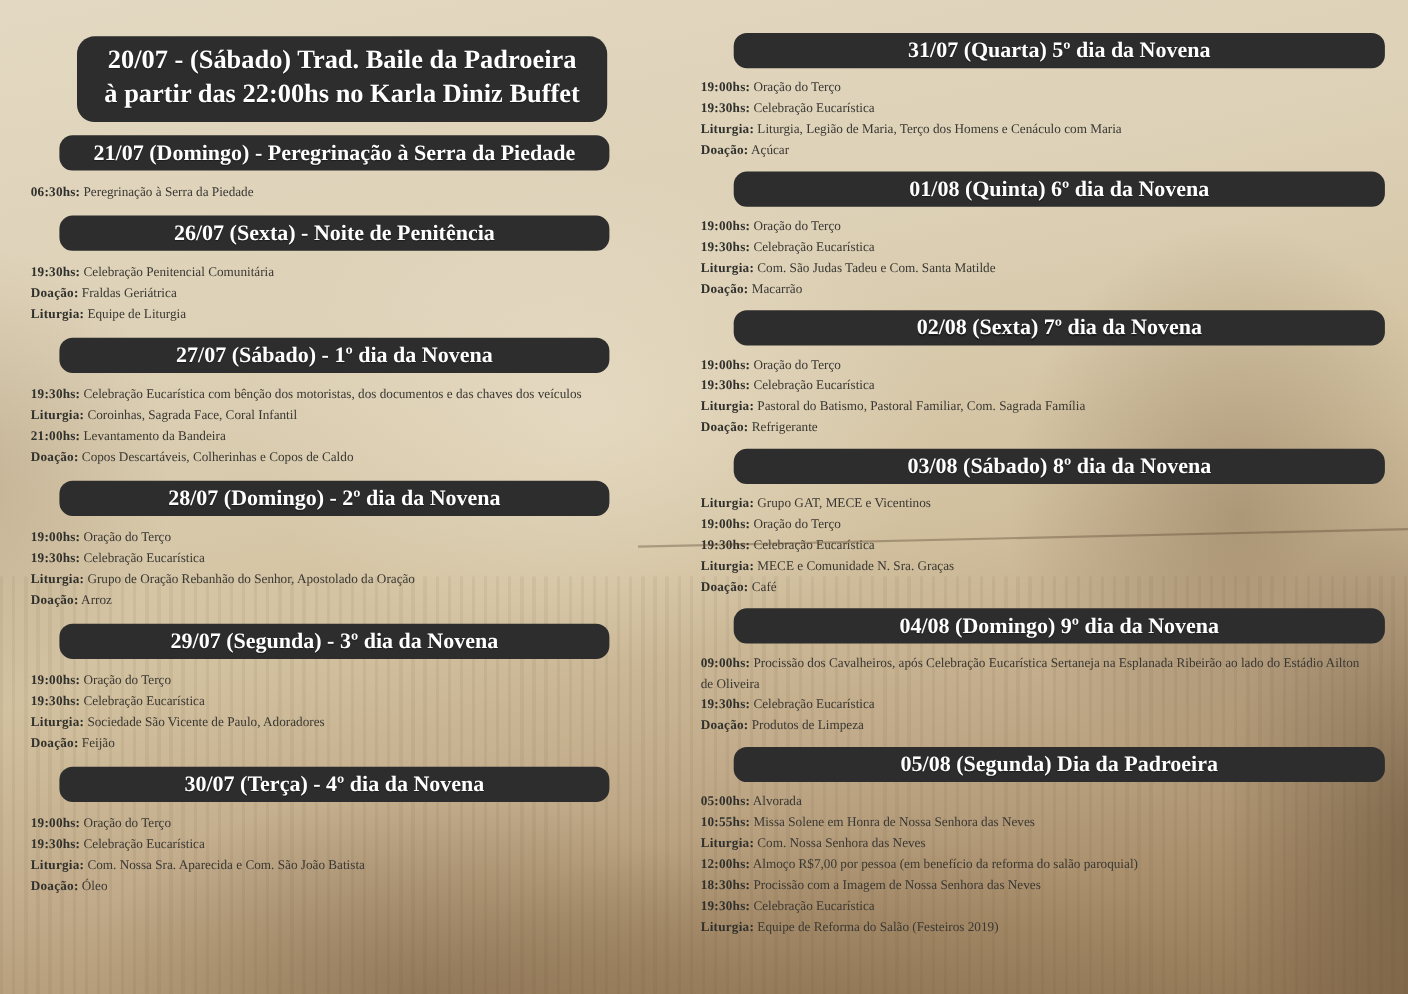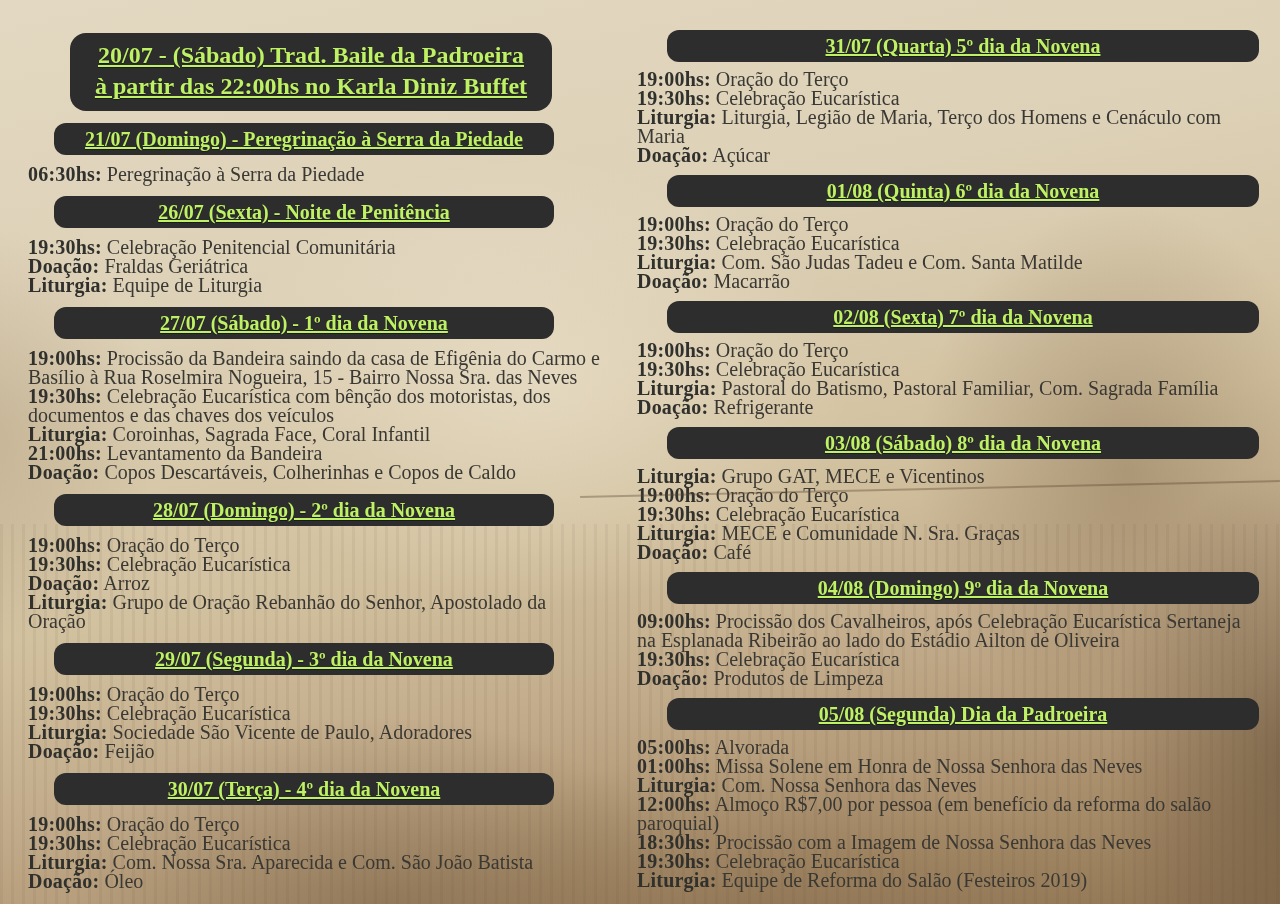--- a/index.html
+++ b/index.html
@@ -32,40 +32,39 @@
   .col-left  { left:28px;  width:575px; padding-top:33px; }
   .col-right { left:637px; width:612px; padding-top:30px; }
 
   section { margin:0; }
   .col-left  section { margin-bottom:12px; }
   .col-right section { margin-bottom:10px; }
 
   .banner {
     box-sizing:border-box;
     background:#2d2d2d;
-    color:#bef264;
+    color:#ffffff;
     font-weight:bold;
     text-align:center;
     border-radius:12px;
     font-size:20px;
     line-height:24px;
     padding:4px 10px;
     text-shadow:0 1px 1px rgba(0,0,0,0.4);
-    text-decoration:underline;
   }
   .col-left  .banner { width:500px; margin-left:26px; }
   .col-right .banner { width:592px; margin-left:30px; }
   .banner.intro {
     width:482px; margin-left:42px;
     font-size:24px; line-height:31px;
     padding:7px 6px 9px;
     border-radius:16px;
   }
 
-  .lines { margin-top:10px; color:#3a3833; font-size:20px; }
+  .lines { margin-top:10px; color:#3a3833; font-size:12px; }
   .col-right .lines { margin-top:8px; }
   .line { line-height:19px; }
   .col-right .line { line-height:19px; }
   .line b { color:#30302c; letter-spacing:0.2px; }
 </style>
 </head>
 <body>
 
 <div class="page">
   <div class="col col-left">
@@ -91,36 +90,35 @@
           <div class="line"><b>19:30hs:</b> <span>Celebração Penitencial Comunitária</span></div>
           <div class="line"><b>Doação:</b> <span>Fraldas Geriátrica</span></div>
           <div class="line"><b>Liturgia:</b> <span>Equipe de Liturgia</span></div>
         </div>
       </section>
       <section>
         <div class="banner">
           <div>27/07 (Sábado) - 1º dia da Novena</div>
         </div>
         <div class="lines">
-          <div class="line"><b>19:00hs:</b> <span>Procissão da Bandeira saindo da casa de Efigênia do Carmo e Basílio à Rua Roselmira Nogueira, 15 - Bairro Nossa Sra. das Neves</span></div>
           <div class="line"><b>19:30hs:</b> <span>Celebração Eucarística com bênção dos motoristas, dos documentos e das chaves dos veículos</span></div>
           <div class="line"><b>Liturgia:</b> <span>Coroinhas, Sagrada Face, Coral Infantil</span></div>
           <div class="line"><b>21:00hs:</b> <span>Levantamento da Bandeira</span></div>
           <div class="line"><b>Doação:</b> <span>Copos Descartáveis, Colherinhas e Copos de Caldo</span></div>
         </div>
       </section>
       <section>
         <div class="banner">
           <div>28/07 (Domingo) - 2º dia da Novena</div>
         </div>
         <div class="lines">
           <div class="line"><b>19:00hs:</b> <span>Oração do Terço</span></div>
           <div class="line"><b>19:30hs:</b> <span>Celebração Eucarística</span></div>
+          <div class="line"><b>Liturgia:</b> <span>Grupo de Oração Rebanhão do Senhor, Apostolado da Oração</span></div>
           <div class="line"><b>Doação:</b> <span>Arroz</span></div>
-          <div class="line"><b>Liturgia:</b> <span>Grupo de Oração Rebanhão do Senhor, Apostolado da Oração</span></div>
         </div>
       </section>
       <section>
         <div class="banner">
           <div>29/07 (Segunda) - 3º dia da Novena</div>
         </div>
         <div class="lines">
           <div class="line"><b>19:00hs:</b> <span>Oração do Terço</span></div>
           <div class="line"><b>19:30hs:</b> <span>Celebração Eucarística</span></div>
           <div class="line"><b>Liturgia:</b> <span>Sociedade São Vicente de Paulo, Adoradores</span></div>
@@ -194,21 +192,21 @@
           <div class="line"><b>19:30hs:</b> <span>Celebração Eucarística</span></div>
           <div class="line"><b>Doação:</b> <span>Produtos de Limpeza</span></div>
         </div>
       </section>
       <section>
         <div class="banner">
           <div>05/08 (Segunda) Dia da Padroeira</div>
         </div>
         <div class="lines">
           <div class="line"><b>05:00hs:</b> <span>Alvorada</span></div>
-          <div class="line"><b>01:00hs:</b> <span>Missa Solene em Honra de Nossa Senhora das Neves</span></div>
+          <div class="line"><b>10:55hs:</b> <span>Missa Solene em Honra de Nossa Senhora das Neves</span></div>
           <div class="line"><b>Liturgia:</b> <span>Com. Nossa Senhora das Neves</span></div>
           <div class="line"><b>12:00hs:</b> <span>Almoço R$7,00 por pessoa (em benefício da reforma do salão paroquial)</span></div>
           <div class="line"><b>18:30hs:</b> <span>Procissão com a Imagem de Nossa Senhora das Neves</span></div>
           <div class="line"><b>19:30hs:</b> <span>Celebração Eucarística</span></div>
           <div class="line"><b>Liturgia:</b> <span>Equipe de Reforma do Salão (Festeiros 2019)</span></div>
         </div>
       </section>
     </div>
 </div>
 

